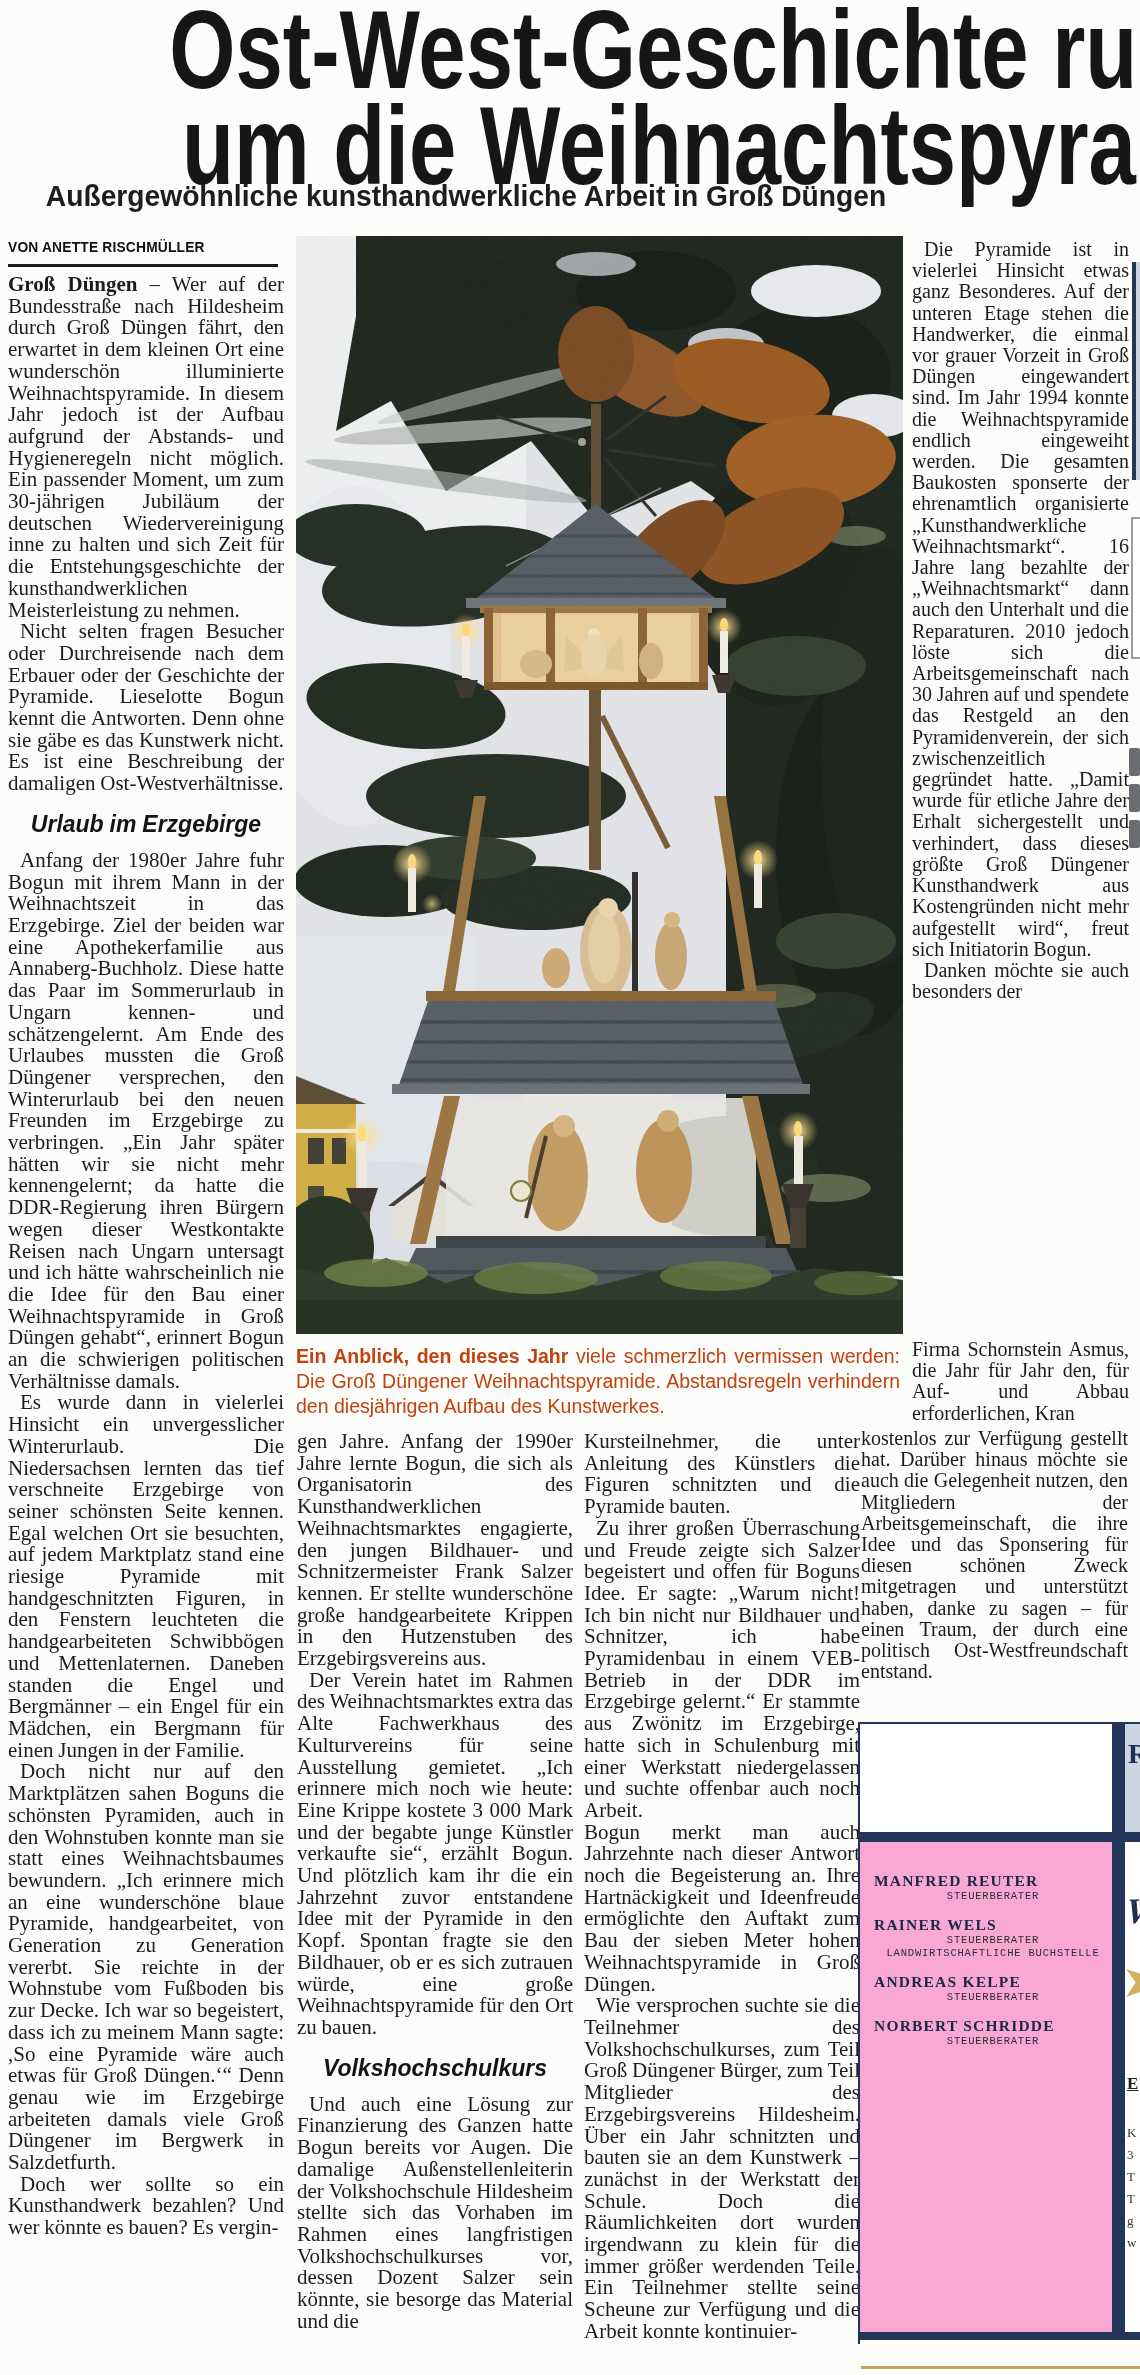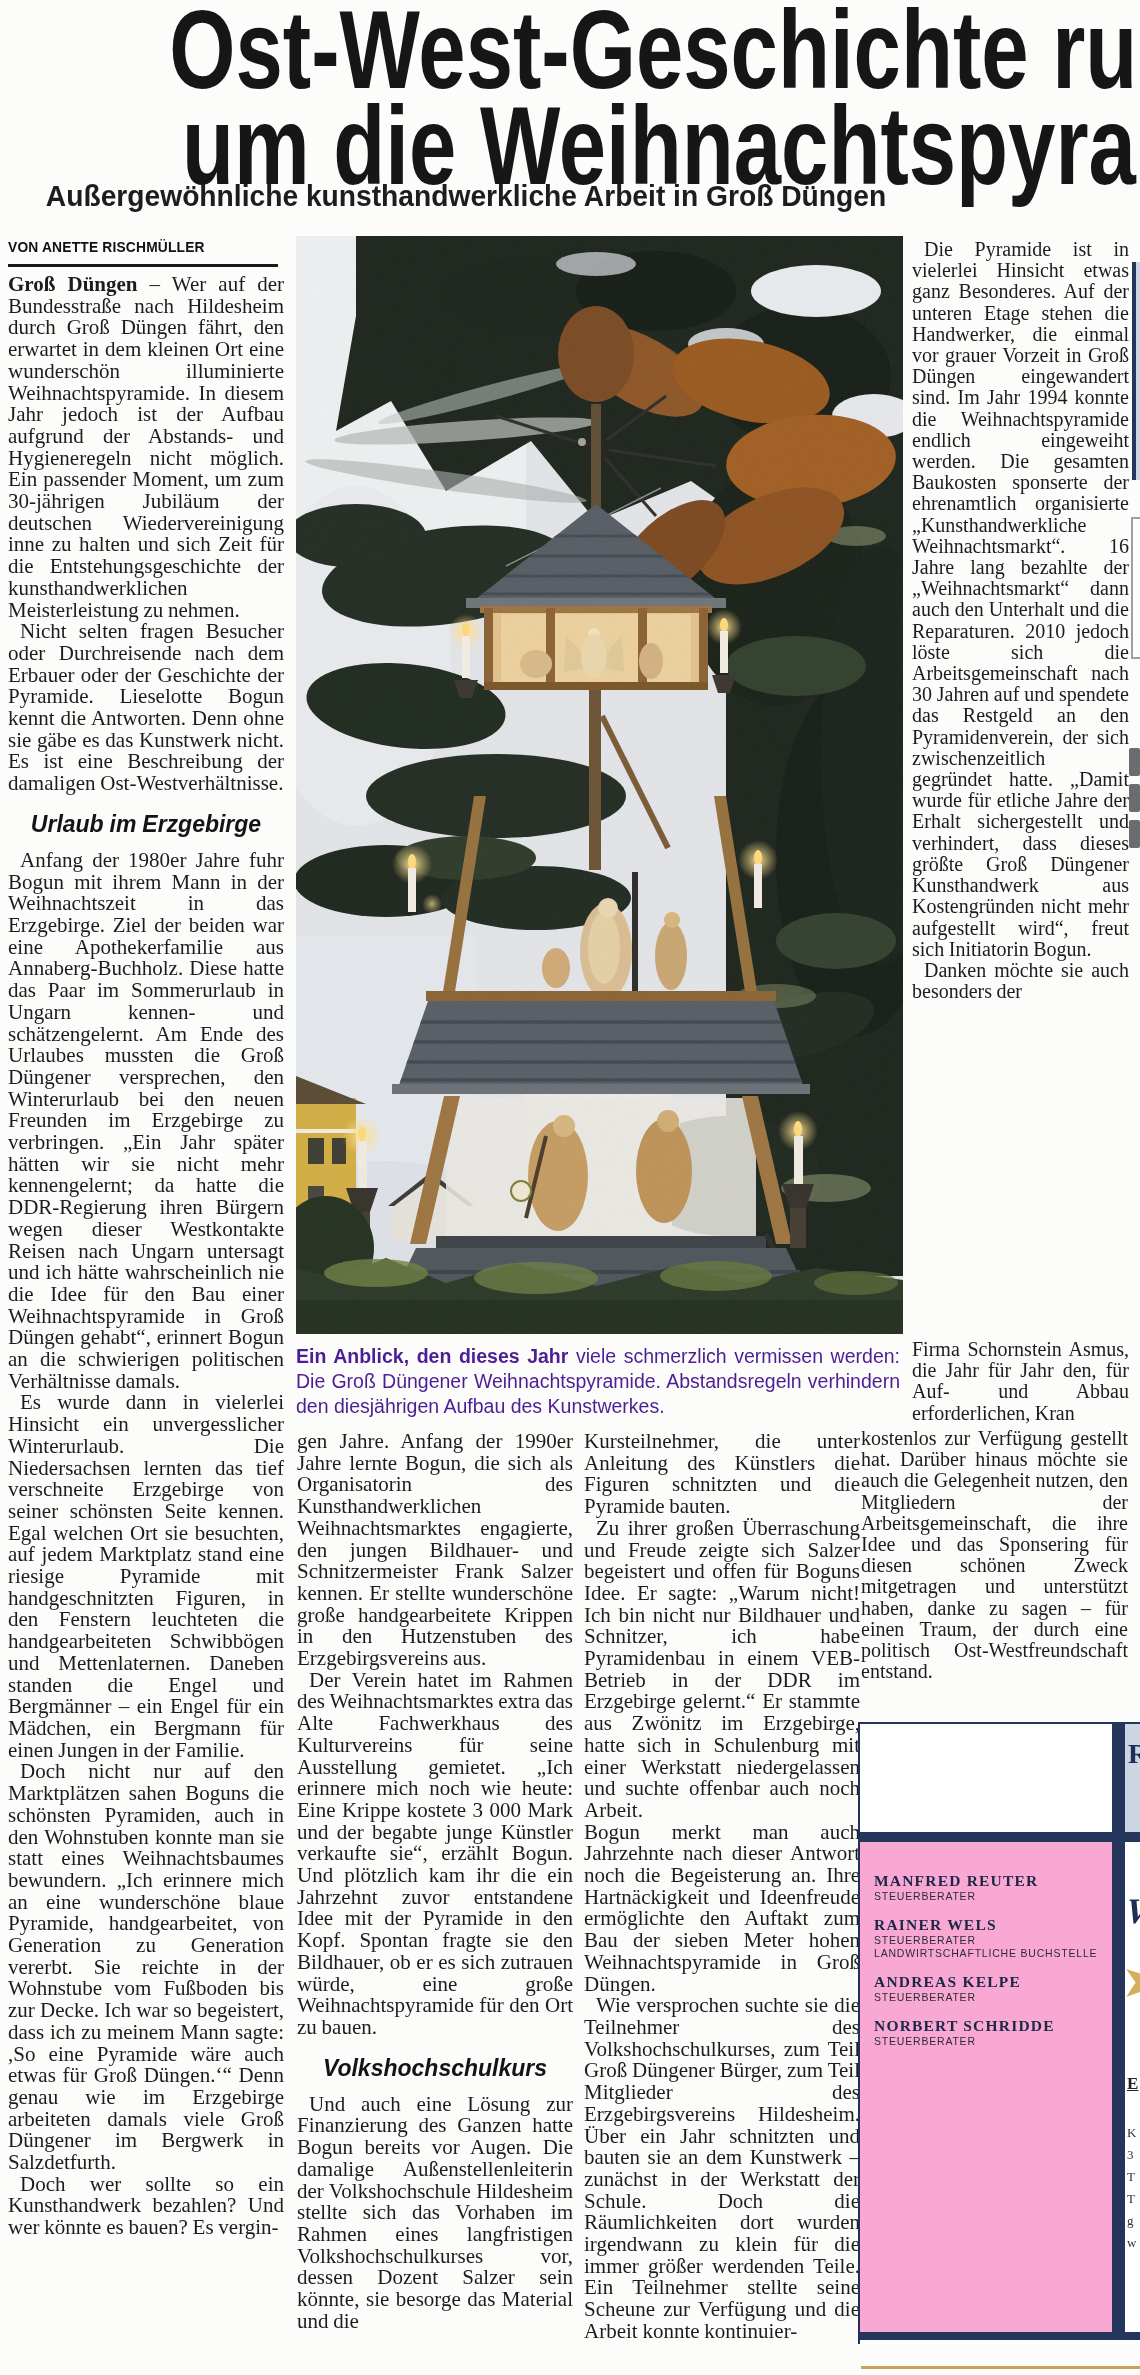--- a/index.html
+++ b/index.html
@@ -24,38 +24,38 @@
   .col{overflow:hidden;text-align:justify;}
   .body-text{font-size:21px;line-height:21.7px;word-spacing:-0.5px;hyphens:auto;}
   .body-sm{font-size:20px;line-height:21.2px;word-spacing:-0.5px;hyphens:auto;}
   .para{margin:0;}
   .ind{text-indent:12px;}
   .subhead{font-family:"Liberation Sans",sans-serif;font-weight:bold;font-size:23px;
            line-height:28px;text-align:center;margin:15px 0 12px 0;color:#141414;text-indent:0;font-style:italic;}
 
   
   .caption{font-family:"Liberation Sans",sans-serif;font-size:19.5px;line-height:25px;
-           color:#4c1d95;text-align:justify;}
+           color:#c2410c;text-align:justify;}
   .caption b{font-weight:bold;}
 
   
   .ad{background:#fff;border-top:2px solid #24365c;border-left:2px solid #223158;}
   .ad-vdiv{position:absolute;left:252px;top:0;width:13px;height:608px;background:#24365c;}
   .ad-hdiv{position:absolute;left:0;top:108px;width:282px;height:10px;background:#24365c;}
   .ad-bbar{position:absolute;left:0;top:608px;width:282px;height:8px;background:#24365c;}
   .ad-cell-tr{position:absolute;left:265px;top:0;width:17px;height:108px;background:#ccd5e2;}
   .ad-cell-bl{position:absolute;left:0;top:118px;width:252px;height:490px;background:#f9a8d4;}
   .ad-cell-br{position:absolute;left:265px;top:118px;width:40px;height:490px;background:#fff;}
   .ad-R{position:absolute;left:3px;top:14px;font-family:"Liberation Serif",serif;font-weight:bold;
         font-size:28px;color:#1d2f55;}
   .person{margin:0 0 13px 14px;}
   .p-name{font-family:"Liberation Serif",serif;font-weight:bold;font-size:15.5px;
           letter-spacing:1.2px;color:#1a2746;line-height:18px;}
-  .p-role{font-family:Liberation Sans, sans-serif;font-size:10.5px;letter-spacing:.8px;
-          color:#2c2c34;line-height:13px;}
+  .p-role{font-family:Liberation Mono, monospace;font-size:10.5px;letter-spacing:.8px;
+          color:#2c2c34;line-height:13px;text-align:center;}
   .ad-script{position:absolute;left:1px;top:48px;font-family:"Liberation Serif",serif;
              font-style:italic;font-weight:bold;font-size:36px;color:#1d2f55;transform:skewX(-8deg);}
   .ad-star{position:absolute;left:-2px;top:118px;}
   .ad-E{position:absolute;left:2px;top:232px;font-family:"Liberation Serif",serif;font-weight:bold;
         font-size:17px;color:#222;text-decoration:underline;}
   .ad-addr{position:absolute;left:2px;top:280px;font-family:"Liberation Serif",serif;
            font-size:13px;line-height:22px;color:#333;}
   .goldline{background:#c7a258;}
 
   

